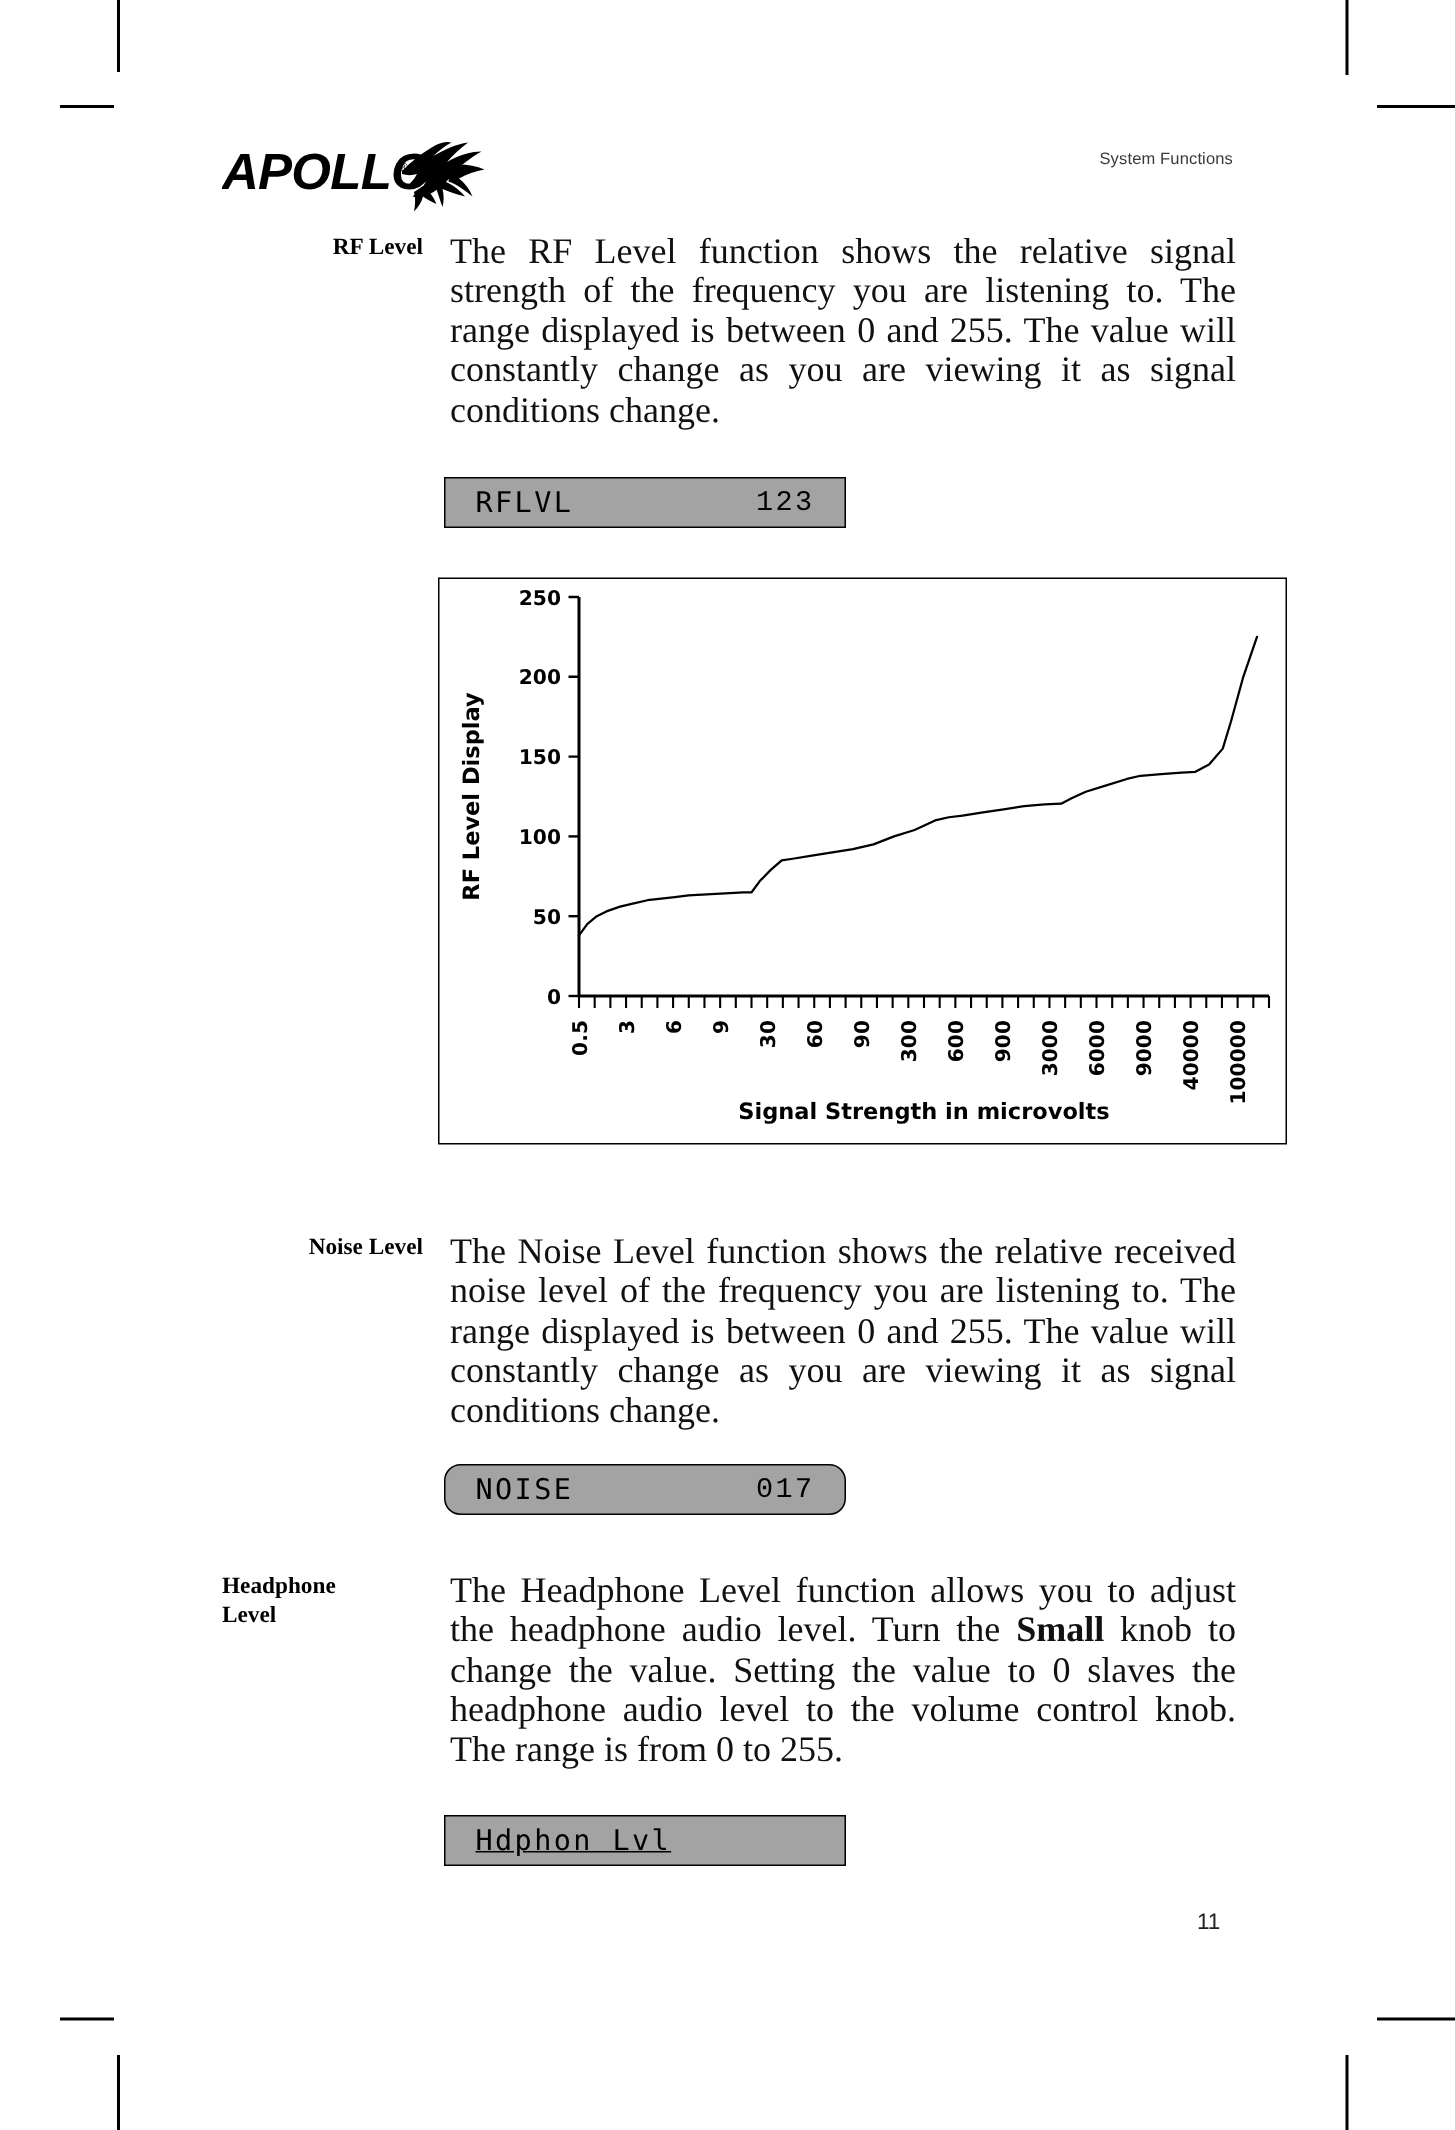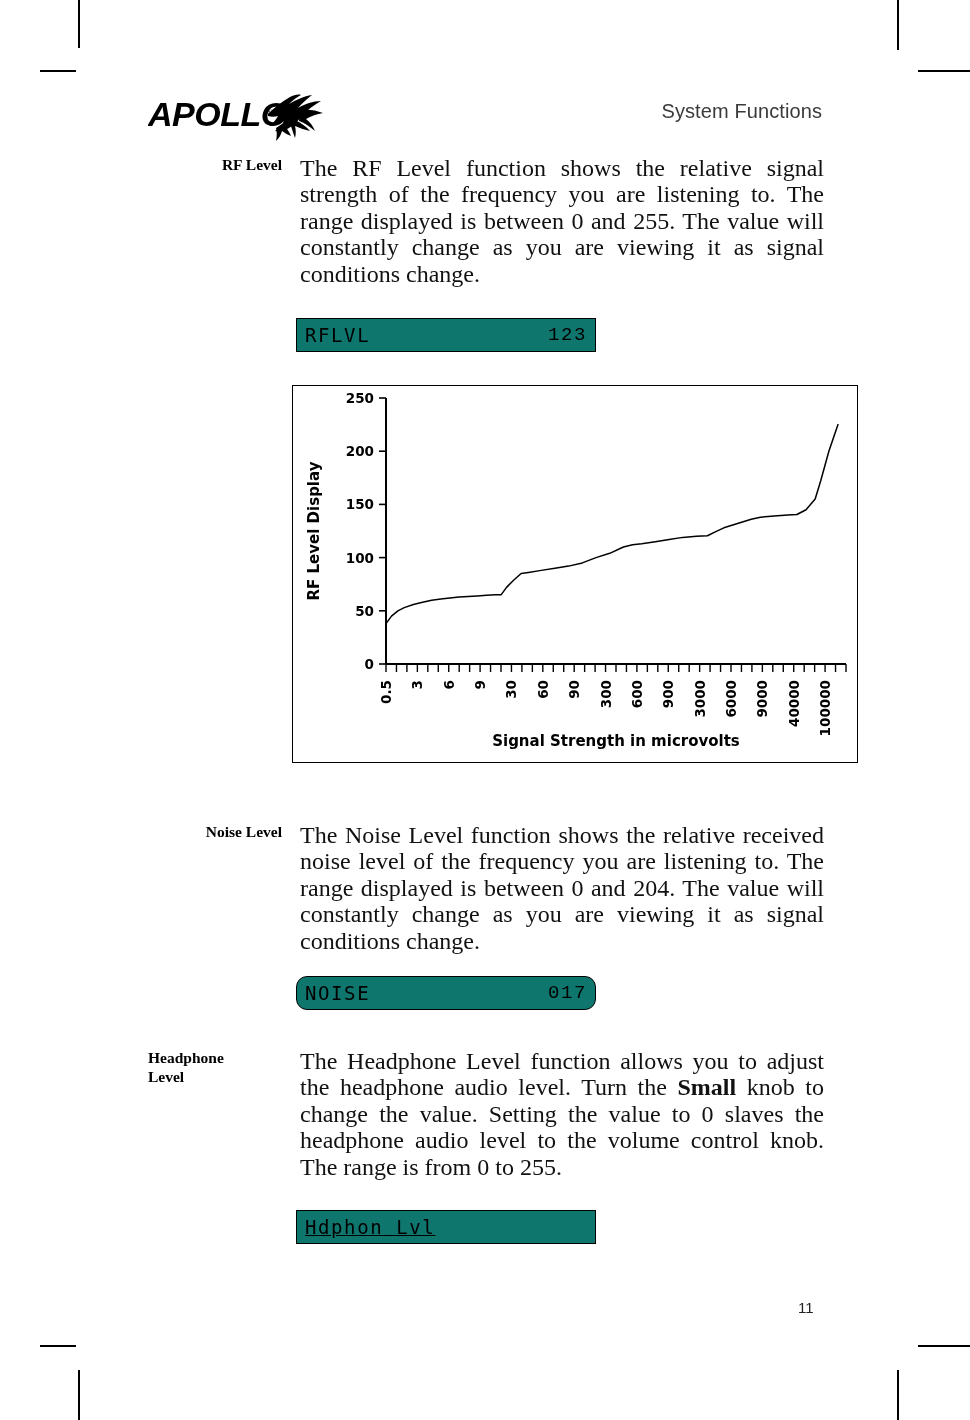--- a/index.html
+++ b/index.html
@@ -40,21 +40,21 @@
     top: 86px;
     width: 200px;
     height: 56px;
   }
   .logo-wrap svg { display: block; }
   .header-title {
     position: absolute;
     right: 148px;
     top: 100px;
     font-family: "Liberation Sans", sans-serif;
-    font-size: 20px;
+    font-size: 11px;
     color: #3a3a3a;
     letter-spacing: 0.1px;
     white-space: nowrap;
   }
 
   
   .section {
     position: absolute;
     left: 148px;
     width: 676px;
@@ -83,28 +83,28 @@
     text-align: justify;
     text-justify: inter-word;
     color: #111;
   }
   .body-text b { font-weight: bold; }
 
   
   .lcd {
     position: absolute;
     left: 296px;
-    width: 300px;
+    width: 268px;
     height: 34px;
     border: 1.6px solid #000;
-    background: #0f766e;
+    background: #a3a3a3;
     box-sizing: border-box;
     display: flex;
     align-items: center;
-    padding: 0 8px;
+    padding: 0 20px;
   }
   .lcd-text {
     font-family: "DejaVu Sans Mono", "Liberation Mono", monospace;
     font-size: 19px;
     letter-spacing: 1.6px;
     color: #000;
     white-space: pre;
     line-height: 1;
   }
   .lcd-left  { flex: 0 0 auto; }
@@ -137,21 +137,21 @@
     font-family: "DejaVu Sans", sans-serif;
     font-size: 15px;
     font-weight: bold;
     fill: #000;
   }
 
   
   .page-number {
     position: absolute;
     left: 798px;
-    top: 1299px;
+    top: 1273px;
     font-family: "Liberation Sans", sans-serif;
     font-size: 15px;
     color: #222;
   }
 </style>
 </head>
 <body>
 
 <div class="cropmark cm-tl-v"></div>
 <div class="cropmark cm-tl-h"></div>
@@ -280,21 +280,21 @@
         <text x="323" y="360" text-anchor="middle" class="axis-title">Signal Strength in microvolts</text>
         <text x="0" y="0" class="axis-title" text-anchor="middle" transform="translate(26,145) rotate(-90)">RF Level Display</text>
         <polyline points="93.00,237.57 98.48,230.12 104.87,224.80 111.26,221.61 120.39,218.42 129.53,216.29 138.66,214.16 147.79,213.10 156.92,212.03 166.05,210.97 175.18,210.44 184.31,209.90 193.44,209.37 202.58,208.84 208.05,208.84 213.53,201.39 220.84,193.94 228.14,187.56 235.45,186.50 248.23,184.37 261.93,182.24 275.63,180.11 289.32,176.92 303.02,171.60 316.72,167.34 330.41,160.96 339.55,158.83 348.68,157.77 362.37,155.64 376.07,153.51 389.77,151.38 403.46,150.32 414.42,149.79 421.73,146.06 430.86,141.81 444.56,137.55 458.25,133.30 467.38,131.17 481.08,130.10 494.78,129.04 503.91,128.51 513.04,123.72 522.17,113.08 527.65,94.99 535.87,65.20 545.00,38.60" class="data-line"></polyline>
       </g>
   </svg>
 </div>
 
 <div class="section" style="top:822px;">
   <div class="margin-label">Noise Level</div>
   <div class="body-text">
-    <span>The Noise Level function shows the relative received noise level of the frequency you are listening to. The range displayed is between 0 and 204. The value will constantly change as you are viewing it as signal conditions change.</span>
+    <span>The Noise Level function shows the relative received noise level of the frequency you are listening to. The range displayed is between 0 and 255. The value will constantly change as you are viewing it as signal conditions change.</span>
   </div>
 </div>
 
 <div class="lcd" style="top:976px;border-radius:11px;">
   <span class="lcd-text lcd-left">NOISE</span>
   <span class="lcd-text lcd-right">017</span>
 </div>
 
 <div class="section" style="top:1048px;">
   <div class="margin-label centered">

